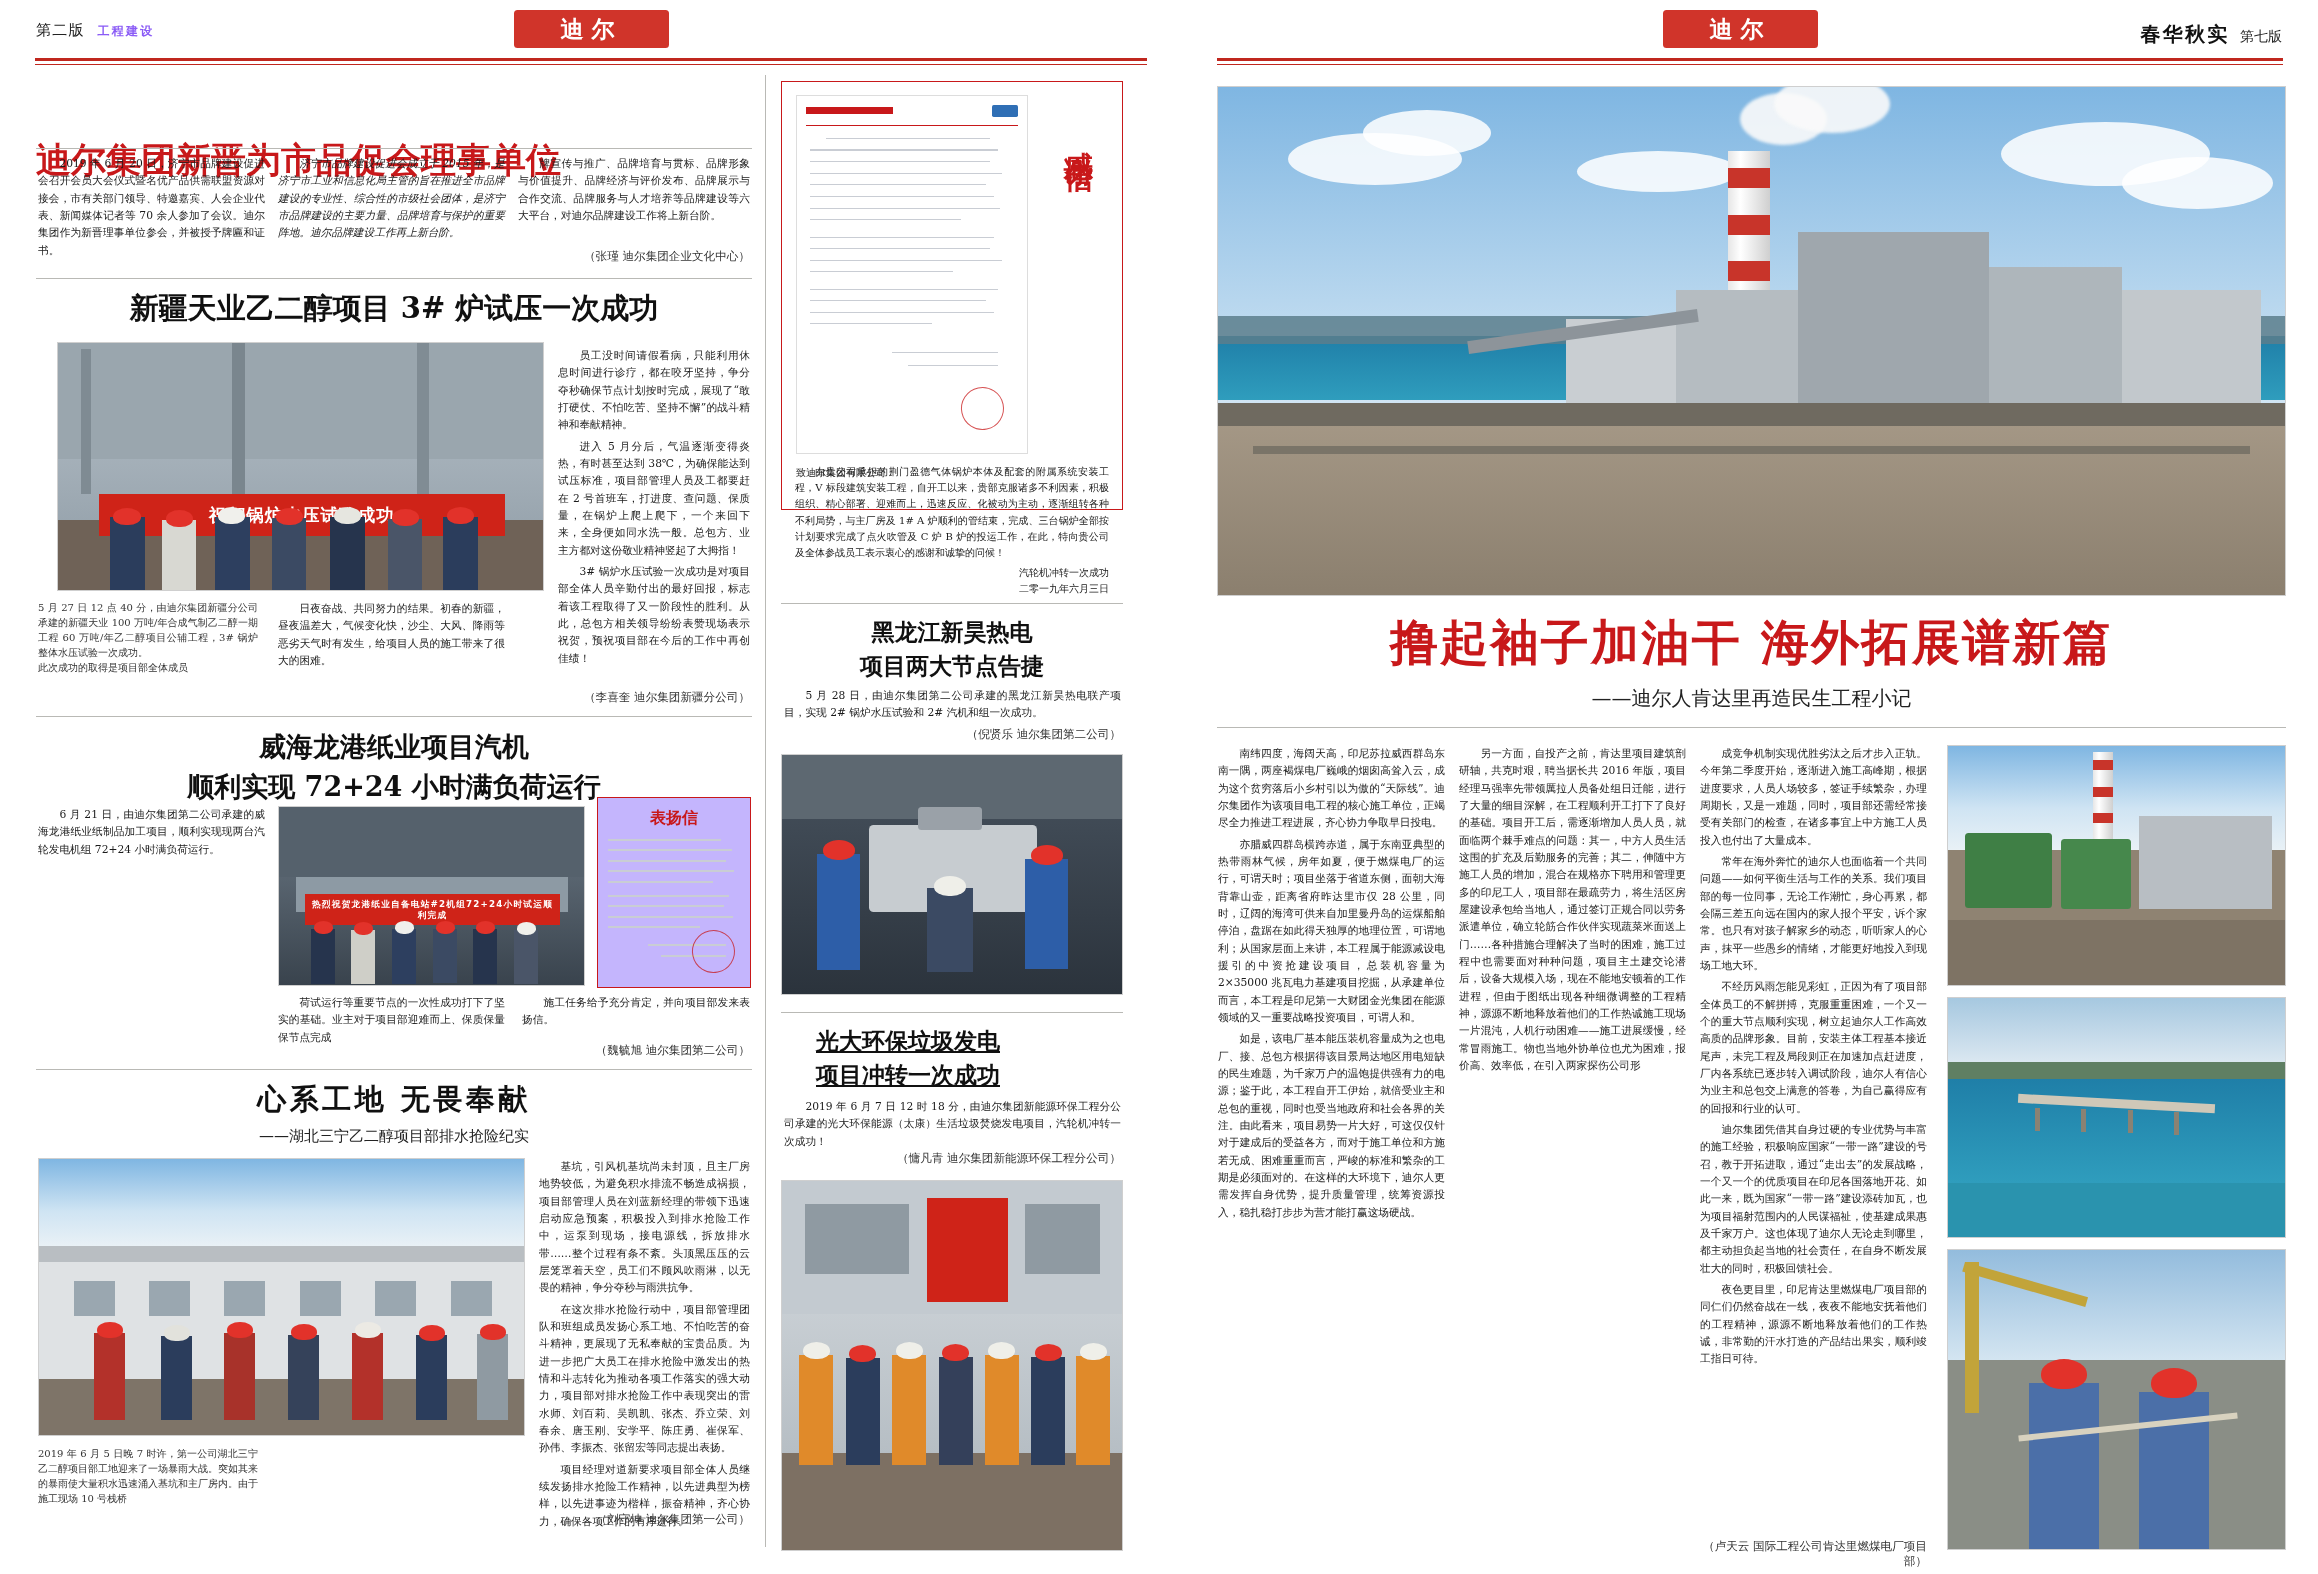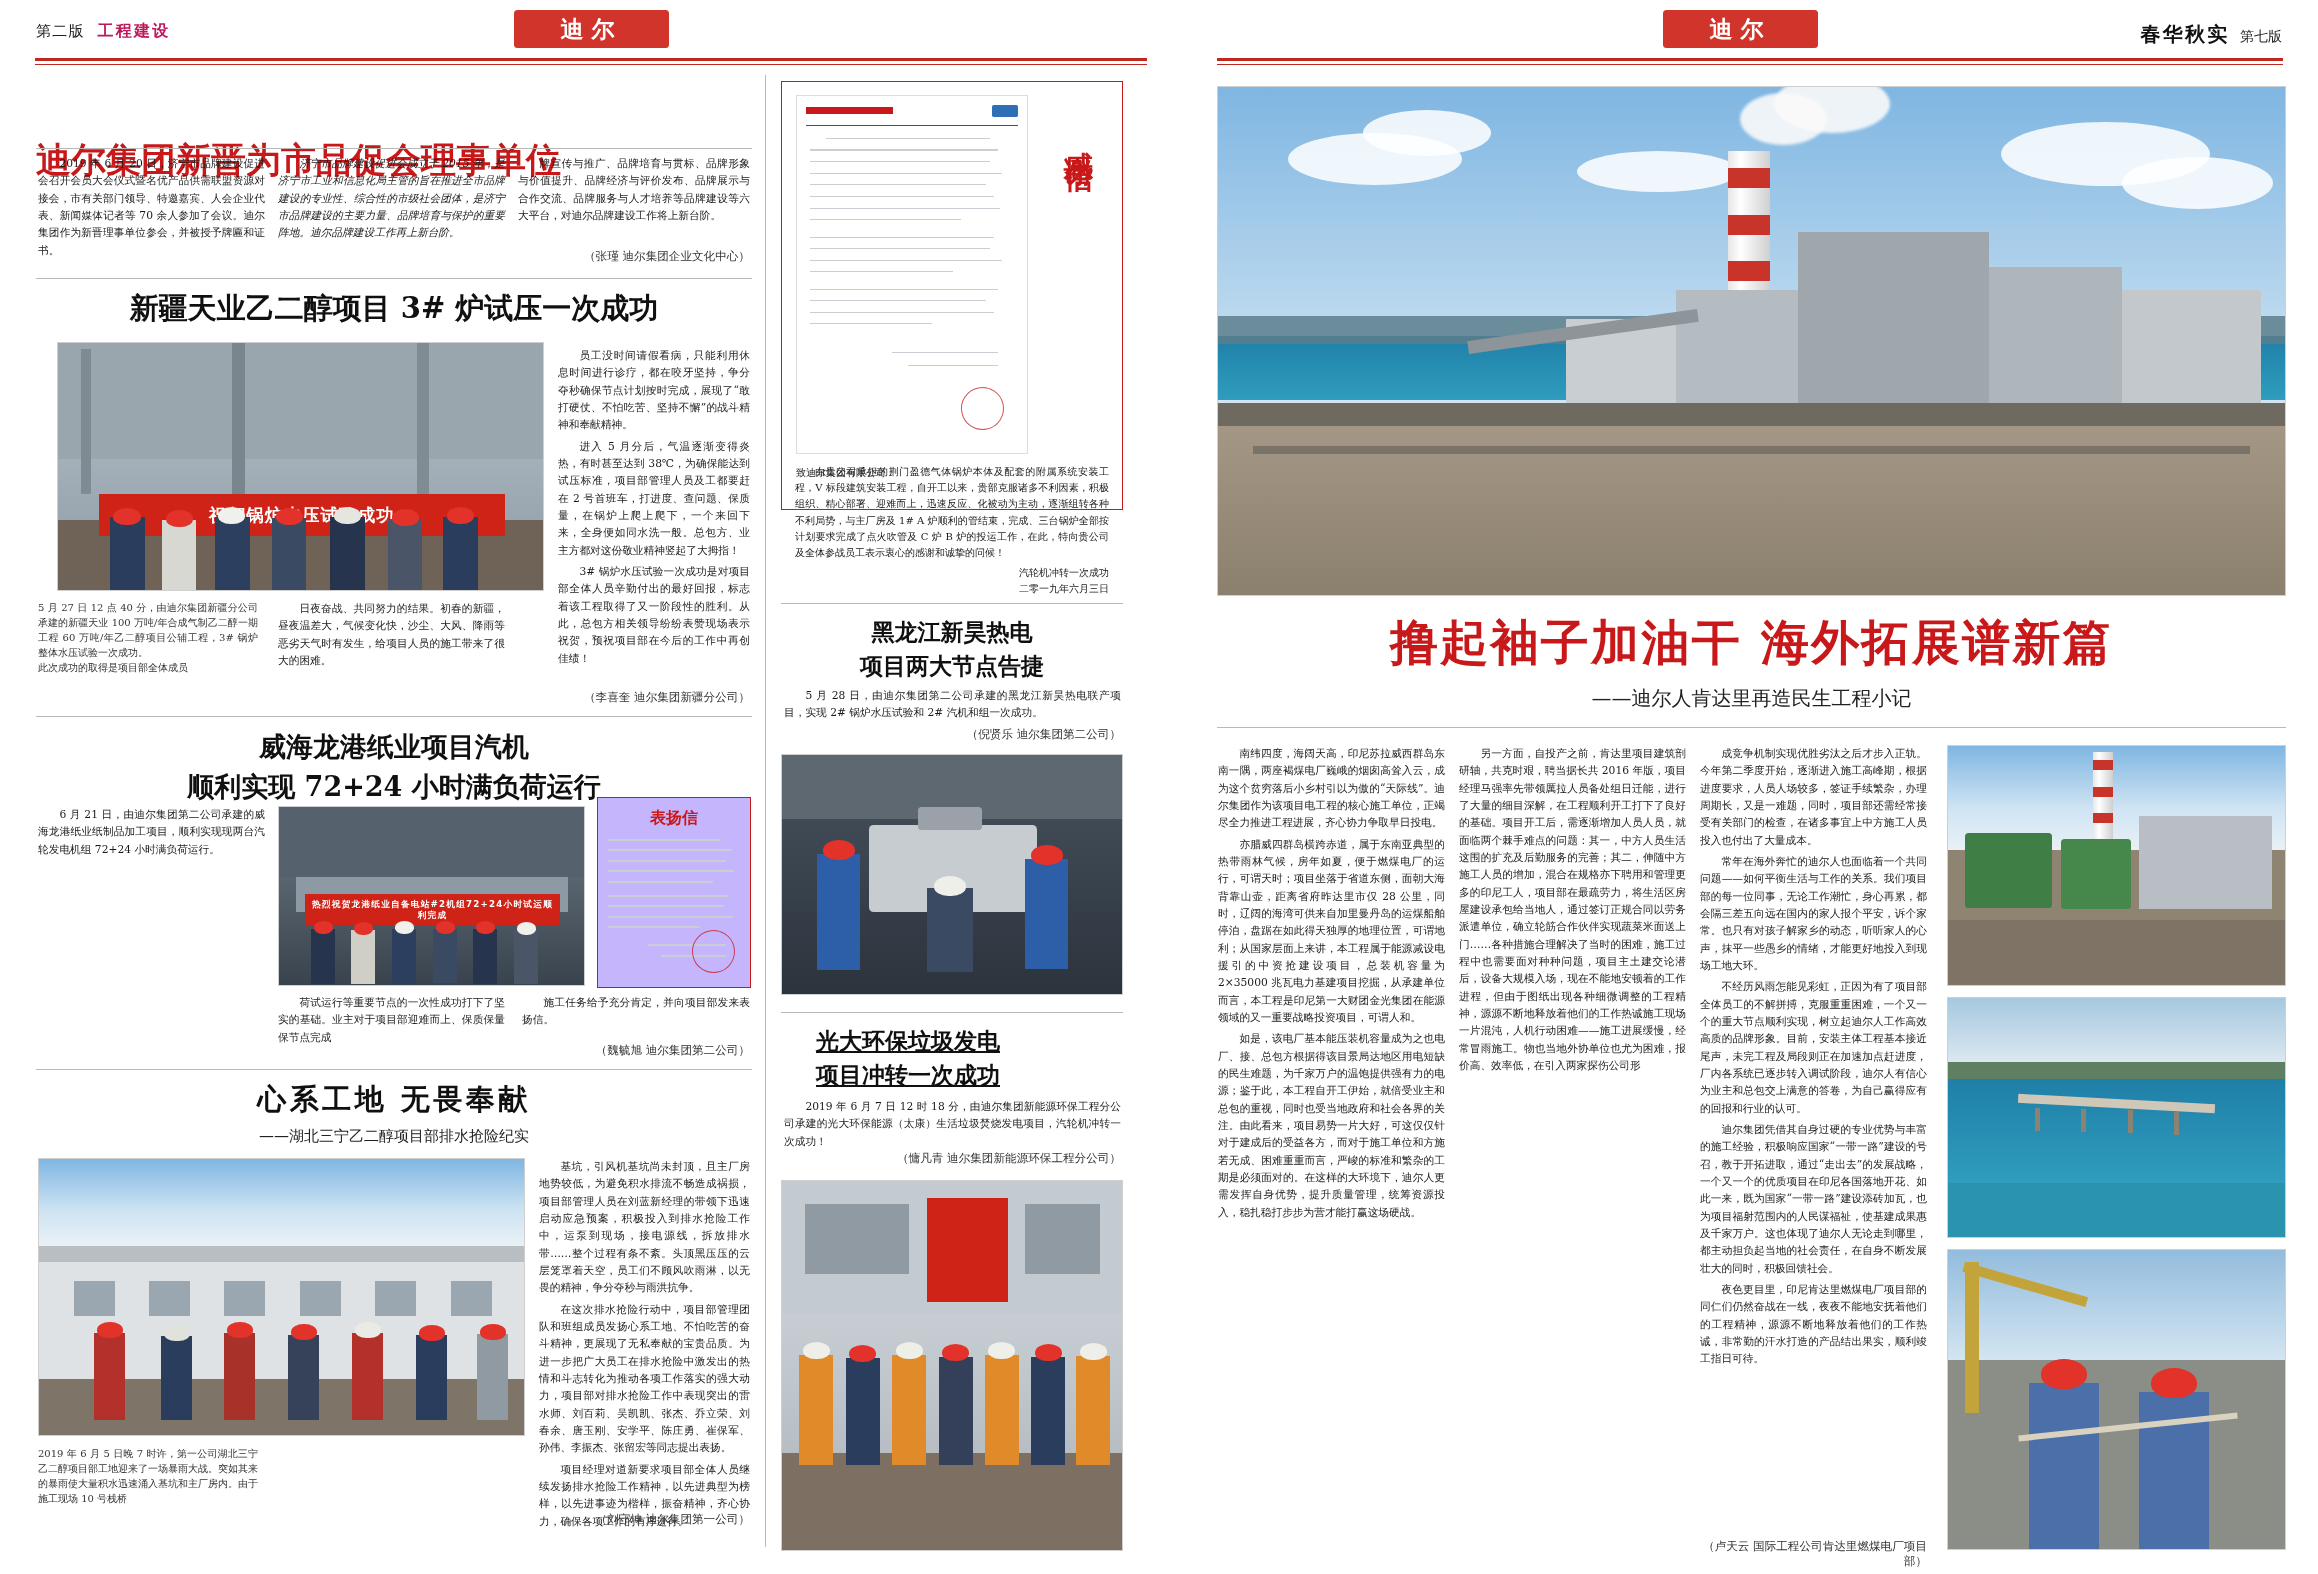--- a/index.html
+++ b/index.html
@@ -18,21 +18,21 @@
   .half-left  { left:0; width:1182px; }
   .half-right { left:1182px; width:1136px; }
   .gutter { position:absolute; left:1181px; top:0; width:2.3px; height:1575px; background:#e3e3e0; }
 
   
   .masthead { position:absolute; left:0; right:0; top:0; height:63px; }
   .mh-rule { position:absolute; left:35px; right:35px; top:58px; height:2.9px; background:#c0271e; }
   .mh-rule.thin { top:64px; height:1.2px; background:#c0271e; }
   .mh-left { position:absolute; left:36px; top:21px; display:flex; align-items:baseline; gap:12.8px; }
   .mh-page-no { font-size:15px; color:#222; letter-spacing:1.2px; }
-  .mh-section { font-size:16px; font-weight:bold; color:#be185d; letter-spacing:2.3px; }
+  .mh-section { font-size:12px; font-weight:bold; color:#8b5cf6; letter-spacing:2.3px; }
   .mh-right { position:absolute; right:36px; top:21px; display:flex; align-items:baseline; gap:10.4px; }
   .mh-slogan { font-size:20px; font-weight:bold; color:#111; letter-spacing:2.3px; }
   .mh-small { font-size:14px; color:#222; }
   .logo {
     position:absolute; top:10.4px; width:155px; height:38px;
     background:#d0342a; border-radius:3.5px;
     display:flex; align-items:center; justify-content:center;
     color:#fff; font-size:23px; font-weight:bold; letter-spacing:8px;
     font-family:"DejaVu Serif","Liberation Serif",serif;
   }

